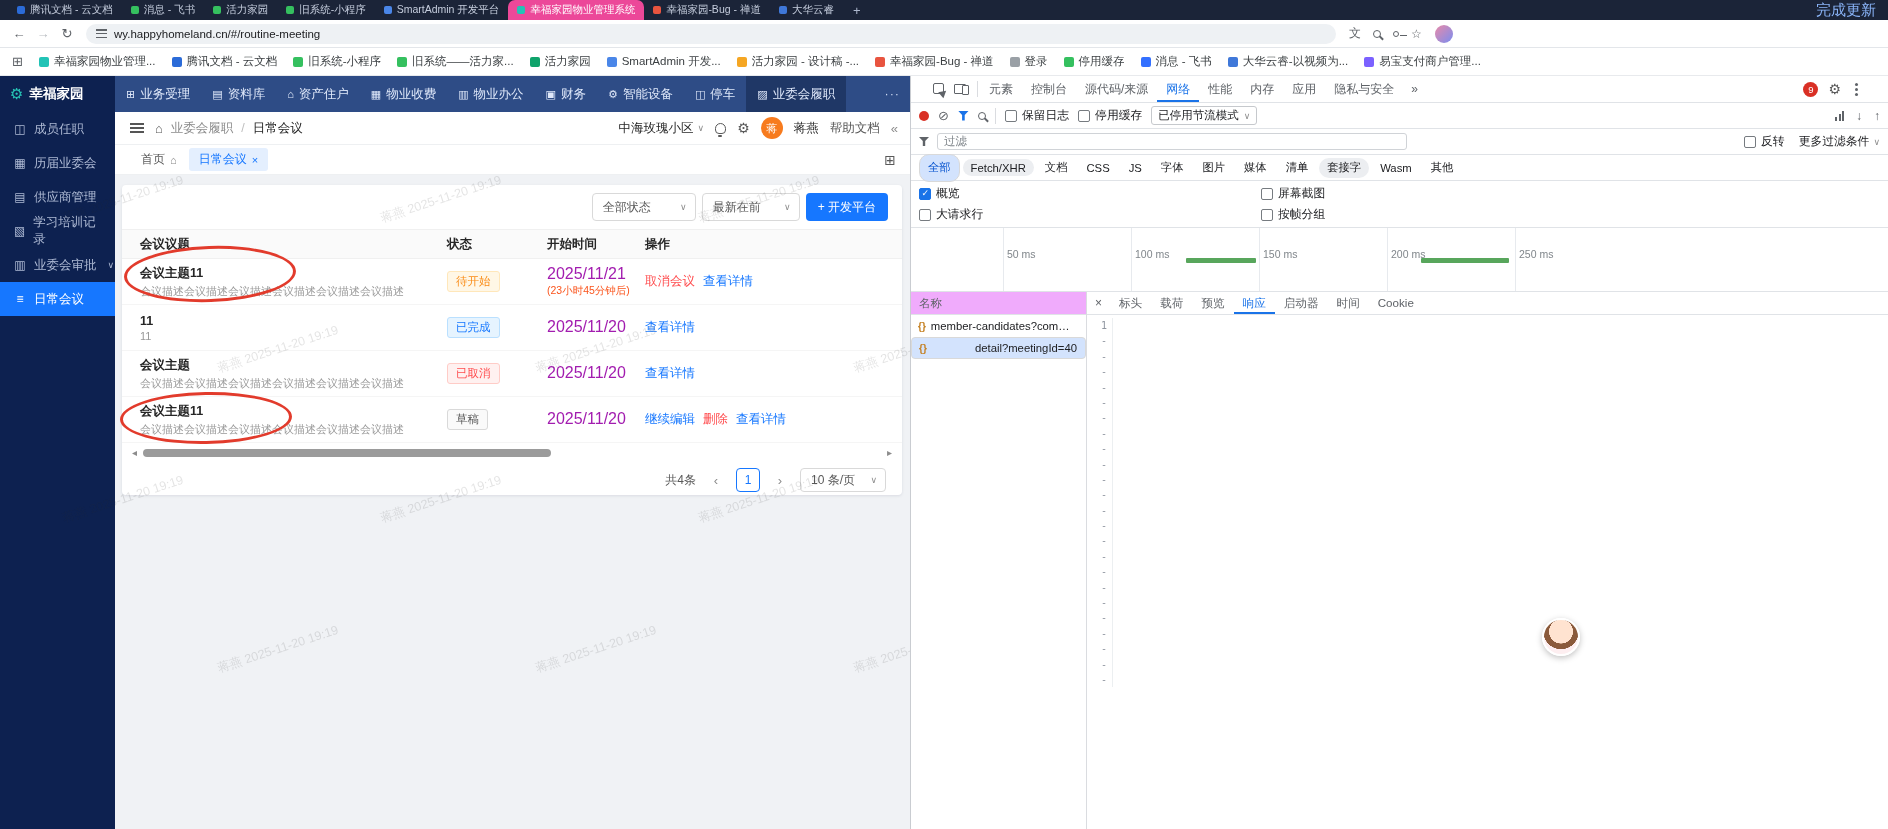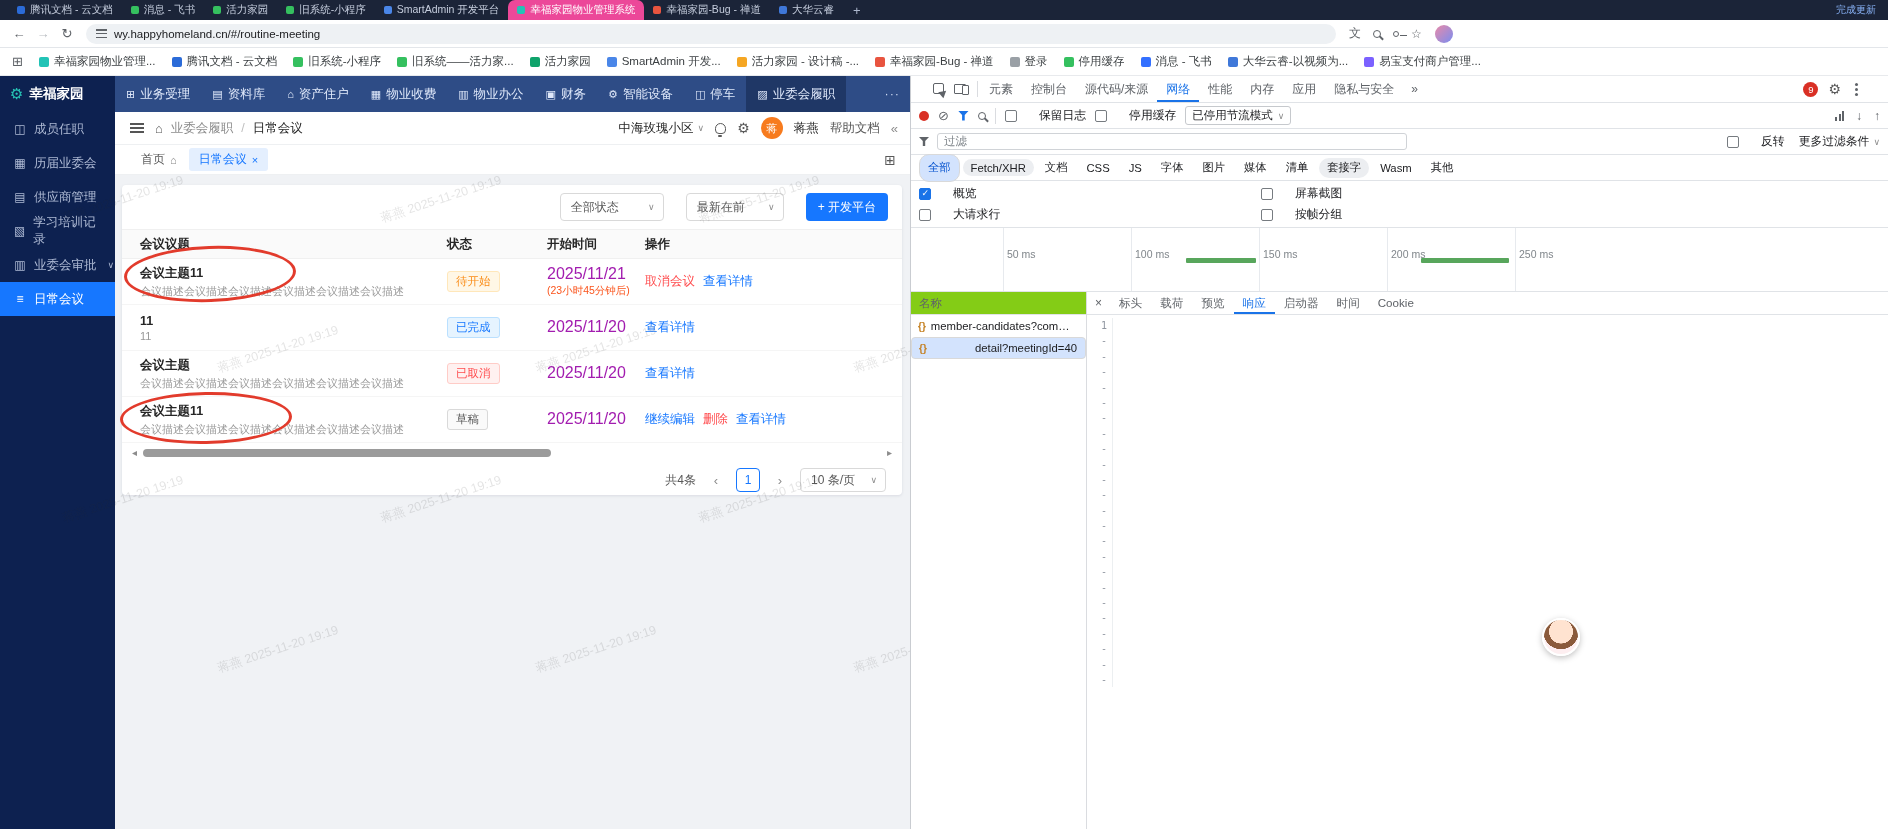--- a/index.html
+++ b/index.html
@@ -9,21 +9,21 @@
 
   
   .tabstrip{height:20px;background:#1b2438;display:flex;align-items:flex-end;padding-left:8px}
   .tabs{display:flex;align-items:flex-end;min-width:0}
   .btab{display:inline-flex;align-items:center;gap:5px;height:20px;padding:0 9px;max-width:150px;
     color:#c5cddd;font-size:10.5px;white-space:nowrap;overflow:hidden}
   .btab.active{background:#ec4899;color:#fff;border-radius:7px 7px 0 0}
   .btab .fav{width:8px;height:8px;border-radius:2px;flex:none}
   .btab .ttl{overflow:hidden;text-overflow:ellipsis}
   .newtab{color:#aeb9cf;margin:0 10px;font-size:13px;align-self:center}
-  .update-chip{margin-left:auto;margin-right:12px;color:#8ab4f8;font-size:10px;align-self:center;white-space:nowrap}
+  .update-chip{margin-left:auto;margin-right:12px;color:#8ab4f8;font-size:15px;align-self:center;white-space:nowrap}
 
   .toolbar{height:28px;background:#fff;display:flex;align-items:center;gap:2px;padding:0 8px;border-bottom:1px solid #e3e6ea}
   .navbtn{color:#5f6368;font-size:13px;width:22px;text-align:center}
   .navbtn.dim{color:#b9bdc2}
   .addressbar{flex:1;max-width:1250px;height:20px;background:#eef1f4;border-radius:10px;display:flex;align-items:center;gap:7px;padding:0 10px;margin:0 6px}
   .tune{width:11px;height:9px;background:linear-gradient(#5f6368 0 1.5px,transparent 1.5px 3.8px,#5f6368 3.8px 5.3px,transparent 5.3px 7.6px,#5f6368 7.6px 9px)}
   .url{font-size:11.5px;color:#202124;white-space:nowrap}
   .tb-ic{color:#5f6368;font-size:12px;margin:0 5px;display:inline-flex;align-items:center}
   .mag{width:8px;height:8px;border:1.5px solid #5f6368;border-radius:50%;position:relative;display:inline-block}
   .mag::after{content:"";position:absolute;width:5px;height:1.5px;background:#5f6368;transform:rotate(45deg);right:-4px;bottom:-2px}
@@ -75,21 +75,21 @@
 
   .pagetabs{height:30px;background:#fff;border-bottom:1px solid #eef0f2;display:flex;align-items:center;gap:12px;padding:0 14px 0 26px;font-size:12px}
   .ptab{display:flex;align-items:center;gap:5px;color:#595959}
   .ptab .ph{font-size:11px;color:#8c8c8c}
   .ptab.active{background:#e4effe;color:#1677ff;padding:3px 10px;border-radius:3px}
   .ptab .x{font-size:11px}
   .grid-ic{margin-left:auto;color:#595959;font-size:14px}
 
   .content{flex:1;padding:10px 8px 0 7px;position:relative}
   .card{background:#fff;border-radius:4px;box-shadow:0 1px 3px rgba(15,34,67,.10);height:310px;display:flex;flex-direction:column}
-  .filterbar{height:44px;display:flex;align-items:center;justify-content:flex-end;gap:22px;padding:0 14px;flex:none}
+  .filterbar{height:44px;display:flex;align-items:center;justify-content:flex-end;gap:6px;padding:0 14px;flex:none}
   .sel{height:28px;border:1px solid #d9d9d9;border-radius:4px;display:inline-flex;align-items:center;justify-content:space-between;gap:8px;padding:0 8px 0 10px;font-size:12px;color:#595959;background:#fff}
   .sel.status{width:104px}.sel.sort{width:98px}
   .btn-primary{height:28px;background:#1677ff;color:#fff;border:none;border-radius:4px;font-size:12px;padding:0 12px;white-space:nowrap}
   .thead{display:flex;align-items:center;height:30px;background:#fafafa;border-top:1px solid #f0f0f0;border-bottom:1px solid #f0f0f0;font-weight:bold;font-size:12.5px;color:#262626;flex:none}
   .c1{width:325px;padding-left:18px}
   .c2{width:100px}
   .c3{width:98px}
   .c4{flex:1}
   .trow{display:flex;align-items:center;height:46px;border-bottom:1px solid #f5f5f5;flex:none}
   .rtitle{font-size:12.5px;color:#262626;font-weight:bold}
@@ -133,21 +133,21 @@
   .dt-more{color:#5f6368;padding:0 6px}
   .dt-right{margin-left:auto;display:flex;align-items:center;gap:10px;padding-right:10px}
   .errbadge{min-width:15px;height:15px;border-radius:8px;background:#d93025;color:#fff;font-size:9.5px;display:flex;align-items:center;justify-content:center;padding:0 4px}
   .kebab{width:3px;height:3px;border-radius:50%;background:#5f6368;box-shadow:0 -5px 0 #5f6368,0 5px 0 #5f6368;margin:0 4px}
   .dt-netbar{height:26px;padding:0 8px;gap:9px}
   .recdot{width:10px;height:10px;border-radius:50%;background:#d93025}
   .clear-ic{color:#5f6368;font-size:13px}
   .funnel{width:11px;height:10px;background:#1a73e8;clip-path:polygon(0 0,100% 0,62% 45%,62% 100%,38% 100%,38% 45%)}
   .funnel.gray{background:#5f6368;width:10px;height:9px}
   .vsep{width:1px;height:16px;background:#dadce0}
-  .cb{display:inline-flex;align-items:center;gap:22px;font-size:11.8px;color:#202124;white-space:nowrap}
+  .cb{display:inline-flex;align-items:center;gap:5px;font-size:11.8px;color:#202124;white-space:nowrap}
   .cb .box{width:12px;height:12px;border:1px solid #767b80;border-radius:2px;background:#fff;position:relative}
   .cb.checked .box{background:#1a73e8;border-color:#1a73e8}
   .cb.checked .box::after{content:"✓";color:#fff;font-size:9px;position:absolute;left:1.5px;top:-0.5px}
   .dtselect{border:1px solid #c6c9cd;border-radius:3px;padding:1px 6px;font-size:11.5px;display:inline-flex;gap:5px;align-items:center;color:#202124;background:#fff;white-space:nowrap}
   .net-right{margin-left:auto;display:flex;gap:12px;align-items:center;color:#5f6368}
   .sigbars{display:inline-flex;align-items:flex-end;gap:1.5px}
   .sigbars i{width:2px;background:#5f6368;display:block}
   .sigbars i:nth-child(1){height:4px}.sigbars i:nth-child(2){height:7px}.sigbars i:nth-child(3){height:10px}
   .arrow{font-size:12px;color:#5f6368}
   .dt-filterrow{height:26px;padding:0 8px;gap:8px}
@@ -160,21 +160,21 @@
   .chip.gray{background:#eceef1}
   .dt-opts{border-bottom:1px solid #e0e3e7;padding:2px 8px;flex:none}
   .optrow{display:flex;align-items:center;height:21px}
   .optrow .cb:first-child{width:342px}
   .dt-overview{height:64px;border-bottom:1px solid #e0e3e7;position:relative;overflow:hidden;flex:none}
   .rtick{position:absolute;top:0;bottom:0;border-left:1px solid #e7eaee}
   .rlab{font-size:10.5px;color:#80868b;padding-left:3px;display:block;margin-top:20px;white-space:nowrap}
   .obar{position:absolute;top:30px;height:5px;background:#58a65c;border-radius:1px}
   .dt-split{flex:1;display:flex;min-height:0}
   .req-panel{width:176px;border-right:1px solid #dadce0;flex:none;display:flex;flex-direction:column;overflow:hidden}
-  .req-h{height:23px;line-height:23px;padding-left:8px;border-bottom:1px solid #e0e3e7;color:#5f6368;font-size:11.5px;background:#84cc16;flex:none}
+  .req-h{height:23px;line-height:23px;padding-left:8px;border-bottom:1px solid #e0e3e7;color:#5f6368;font-size:11.5px;background:#f0abfc;flex:none}
   .req-row{height:22px;display:flex;align-items:center;gap:5px;padding-left:7px;font-size:11.3px;color:#202124;white-space:nowrap;overflow:hidden;flex:none}
   .req-row.sel{background:#d3e3fd}
   .ricon{color:#c47f1f;font-size:10px;font-weight:bold}
   .resp-panel{flex:1;display:flex;flex-direction:column;min-width:0}
   .resp-tabs{height:23px;display:flex;align-items:center;border-bottom:1px solid #e0e3e7;font-size:11.6px;color:#5f6368;flex:none}
   .rclose{padding:0 8px;font-size:12px}
   .rtabs{display:flex;align-items:center;height:100%}
   .rtab{padding:0 9px;line-height:22px;white-space:nowrap}
   .rtab.active{color:#1a73e8;box-shadow:inset 0 -2px 0 #1a73e8}
   .resp-body{flex:1;overflow:hidden;font-family:"DejaVu Sans Mono","Liberation Mono",monospace;font-size:11px;padding-top:3px}

